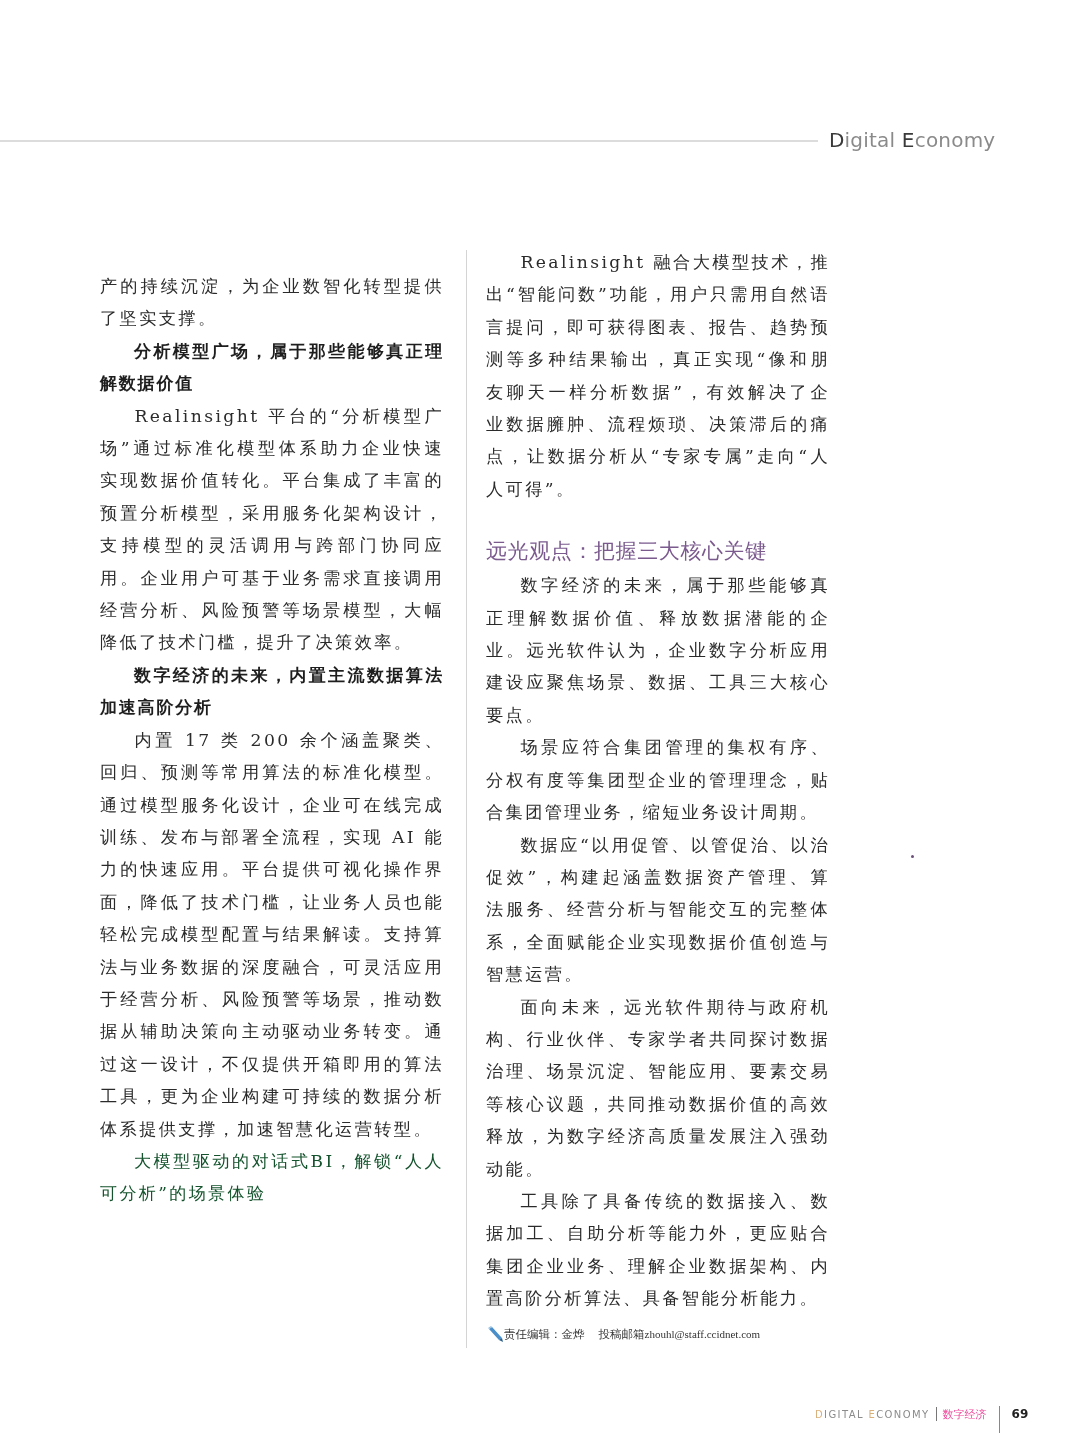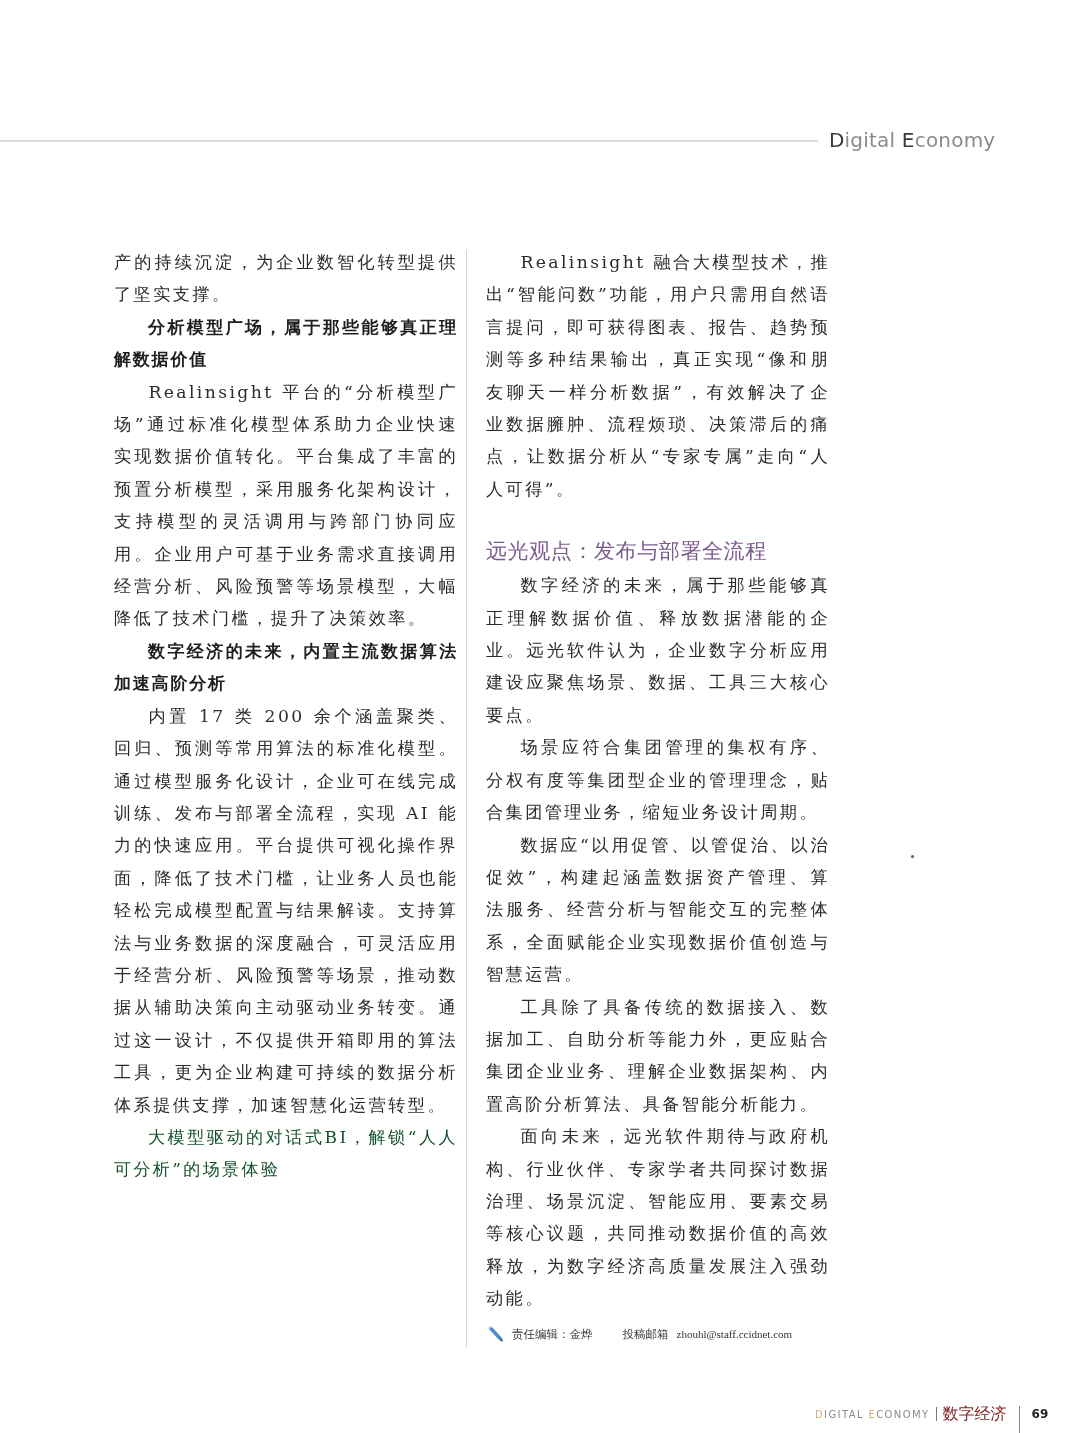--- a/index.html
+++ b/index.html
@@ -17,21 +17,21 @@
     font-family: "DejaVu Sans", "Liberation Sans", sans-serif;
     font-size: 20px; color: #8a8a8a; letter-spacing: 0.2px;
   }
   .header-title .cap { color: #3a3a3a; }
 
   .column {
     position: absolute; top: 246px; width: 344px;
     font-size: 17.2px; line-height: 32.4px; letter-spacing: 2.4px;
     text-align: justify; color: #2b2b2b;
   }
-  .col-left { left: 114px; }
+  .col-left { left: 100px; margin-top: 24px; }
   .col-right { left: 486px; }
   .para { margin: 0; text-indent: 2em; }
   .para.noindent { text-indent: 0; }
   .subhead {
     margin: 0; text-indent: 2em; font-weight: bold;
     font-family: "DejaVu Sans", "Liberation Sans", sans-serif;
     font-size: 17px; letter-spacing: 1.8px; color: #1e1e1e;
   }
   .subhead.light {
     font-weight: normal; font-family: "DejaVu Serif", "Liberation Serif", serif;
@@ -45,40 +45,40 @@
   }
 
   .col-divider {
     position: absolute; left: 466px; top: 250px; width: 1px; height: 1098px;
     background: #d4d4d4;
   }
 
   .editor-line {
     position: absolute; left: 486px; top: 1325px;
     font-family: "DejaVu Sans", "Liberation Sans", sans-serif;
-    font-size: 11.5px; color: #333; display: flex; align-items: center; gap: 8px;
+    font-size: 11.5px; color: #333; display: flex; align-items: center; 
   }
   .pencil-icon { width: 18px; height: 18px; display: inline-block; }
   .editor-line .email { font-family: Liberation Serif, serif; font-size: 11px; }
   .editor-line .gap { width: 14px; display: inline-block; }
 
   .dot-mark {
     position: absolute; left: 911px; top: 855px; width: 3px; height: 3px;
     border-radius: 50%; background: #6b4f7a;
   }
 
   .footer {
     position: absolute; top: 1394px; left: 815px;
     display: flex; align-items: center; gap: 6px;
     font-family: "DejaVu Sans", "Liberation Sans", sans-serif;
   }
   .footer .brand { font-size: 10px; letter-spacing: 1.4px; color: #8b8b8b; }
   .footer .brand .accent { color: #d9b07a; }
   .footer .sep { width: 1px; height: 14px; background: #777; }
-  .footer .cn { font-size: 16px; color: #7f1d1d; }
+  .footer .cn { font-size: 11px; color: #ec4899; }
   .footer .vline { width: 1px; height: 40px; background: #888; margin: 0 6px 0 6px; position: relative; top: 12px; }
   .footer .page { font-size: 12px; font-weight: bold; color: #222; }
 </style>
 </head>
 <body>
 
 <div class="header-rule"></div>
 <div class="header-title">
   <span class="cap">D</span><span>igital </span><span class="cap">E</span><span>conomy</span>
 </div>
@@ -89,26 +89,26 @@
   <p class="para">Realinsight 平台的“分析模型广场”通过标准化模型体系助力企业快速实现数据价值转化。平台集成了丰富的预置分析模型，采用服务化架构设计，支持模型的灵活调用与跨部门协同应用。企业用户可基于业务需求直接调用经营分析、风险预警等场景模型，大幅降低了技术门槛，提升了决策效率。</p>
   <p class="subhead">数字经济的未来，内置主流数据算法加速高阶分析</p>
   <p class="para">内置 17 类 200 余个涵盖聚类、回归、预测等常用算法的标准化模型。通过模型服务化设计，企业可在线完成训练、发布与部署全流程，实现 AI 能力的快速应用。平台提供可视化操作界面，降低了技术门槛，让业务人员也能轻松完成模型配置与结果解读。支持算法与业务数据的深度融合，可灵活应用于经营分析、风险预警等场景，推动数据从辅助决策向主动驱动业务转变。通过这一设计，不仅提供开箱即用的算法工具，更为企业构建可持续的数据分析体系提供支撑，加速智慧化运营转型。</p>
   <p class="subhead light">大模型驱动的对话式BI，解锁“人人可分析”的场景体验</p>
 </div>
 
 <div class="col-divider"></div>
 
 <div class="column col-right">
   <p class="para">Realinsight 融合大模型技术，推出“智能问数”功能，用户只需用自然语言提问，即可获得图表、报告、趋势预测等多种结果输出，真正实现“像和朋友聊天一样分析数据”，有效解决了企业数据臃肿、流程烦琐、决策滞后的痛点，让数据分析从“专家专属”走向“人人可得”。</p>
-  <p class="section-head">远光观点：发布与部署全流程</p>
+  <p class="section-head">远光观点：把握三大核心关键</p>
   <p class="para">数字经济的未来，属于那些能够真正理解数据价值、释放数据潜能的企业。远光软件认为，企业数字分析应用建设应聚焦场景、数据、工具三大核心要点。</p>
   <p class="para">场景应符合集团管理的集权有序、分权有度等集团型企业的管理理念，贴合集团管理业务，缩短业务设计周期。</p>
   <p class="para">数据应“以用促管、以管促治、以治促效”，构建起涵盖数据资产管理、算法服务、经营分析与智能交互的完整体系，全面赋能企业实现数据价值创造与智慧运营。</p>
+  <p class="para">面向未来，远光软件期待与政府机构、行业伙伴、专家学者共同探讨数据治理、场景沉淀、智能应用、要素交易等核心议题，共同推动数据价值的高效释放，为数字经济高质量发展注入强劲动能。</p>
   <p class="para">工具除了具备传统的数据接入、数据加工、自助分析等能力外，更应贴合集团企业业务、理解企业数据架构、内置高阶分析算法、具备智能分析能力。</p>
-  <p class="para">面向未来，远光软件期待与政府机构、行业伙伴、专家学者共同探讨数据治理、场景沉淀、智能应用、要素交易等核心议题，共同推动数据价值的高效释放，为数字经济高质量发展注入强劲动能。</p>
 </div>
 
 <div class="dot-mark"></div>
 
 <div class="editor-line">
   <span class="pencil-icon">
     <svg width="18" height="18" viewBox="0 0 18 18">
       <polygon points="3,4 6,2 16,13 13,15" fill="#4a8fc9"></polygon>
       <polygon points="13,15 16,13 17,17" fill="#2d5f8a"></polygon>
       <polygon points="3,4 6,2 5,1 2,3" fill="#9cc4e4"></polygon>

